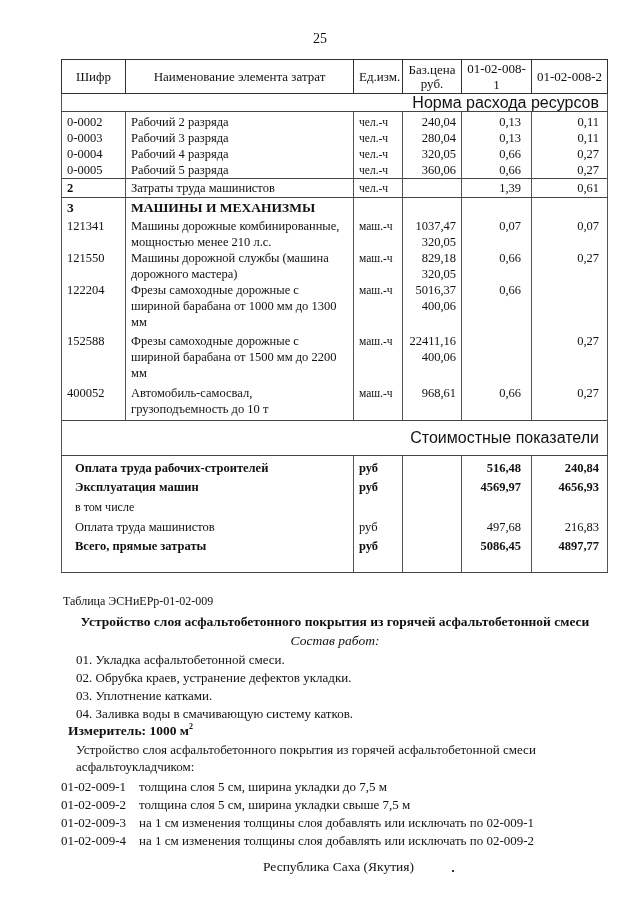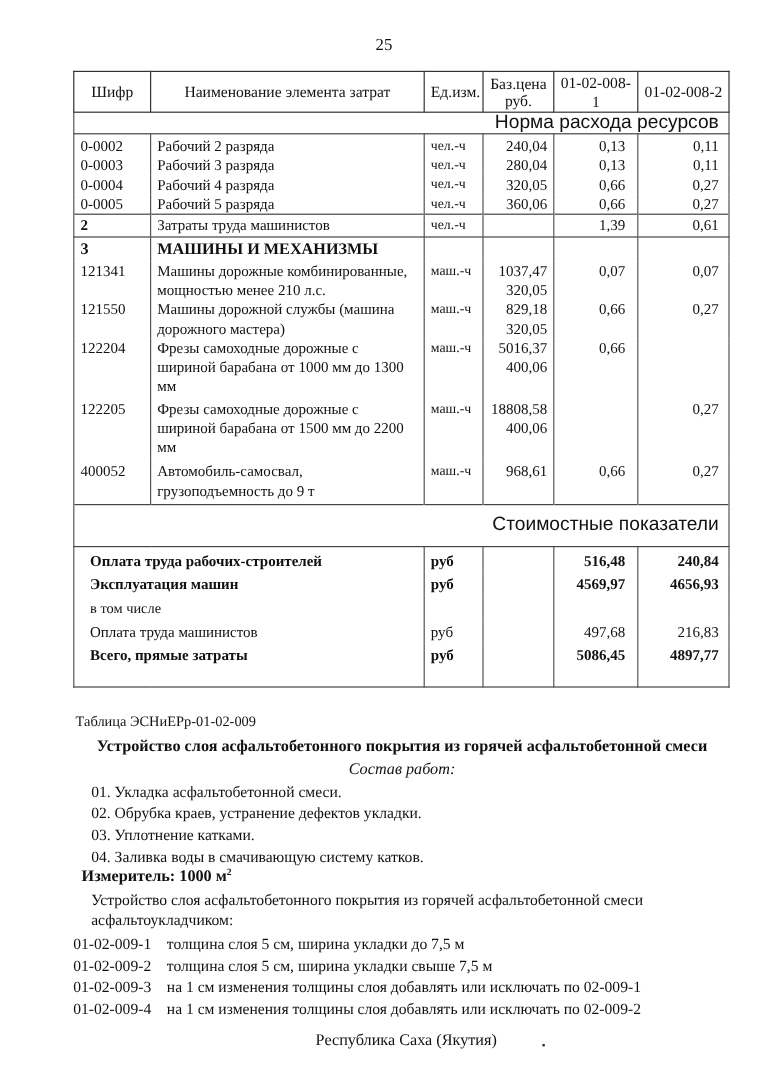--- a/index.html
+++ b/index.html
@@ -146,33 +146,33 @@
       <td class="vr">Фрезы самоходные дорожные с шириной барабана от 1000 мм до 1300 мм</td>
       <td class="c vr unit">маш.-ч</td>
       <td class="r vr">
           <div class="ul">5016,37</div>
           <div>400,06</div>
         </td>
       <td class="r vr" style="padding-right:10px">0,66</td>
       <td class="r vr" style="padding-right:8px"></td>
     </tr>
     <tr>
-      <td class="c vl vr" style="padding-top:3px">122205</td>
+      <td class="c vl vr" style="padding-top:3px">152588</td>
       <td class="vr" style="padding-top:3px">Фрезы самоходные дорожные с шириной барабана от 1500 мм до 2200 мм</td>
       <td class="c vr unit" style="padding-top:3px">маш.-ч</td>
       <td class="r vr" style="padding-top:3px">
-          <div class="ul">18808,58</div>
+          <div class="ul">22411,16</div>
           <div>400,06</div>
         </td>
       <td class="r vr" style="padding-top:3px;padding-right:10px"></td>
       <td class="r vr" style="padding-top:3px;padding-right:8px">0,27</td>
     </tr>
     <tr style="height:40px">
       <td class="c vl vr" style="padding-top:4px">400052</td>
-      <td class="vr" style="padding-top:4px">Автомобиль-самосвал, грузоподъемность до 9 т</td>
+      <td class="vr" style="padding-top:4px">Автомобиль-самосвал, грузоподъемность до 10 т</td>
       <td class="c vr unit" style="padding-top:4px">маш.-ч</td>
       <td class="r vr" style="padding-top:4px">968,61</td>
       <td class="r vr" style="padding-top:4px;padding-right:10px">0,66</td>
       <td class="r vr" style="padding-top:4px;padding-right:8px">0,27</td>
     </tr>
 
     <tr style="height:35px">
       <td colspan="6" class="sans vl vr tt tb" style="vertical-align:middle">Стоимостные показатели</td>
     </tr>
 

